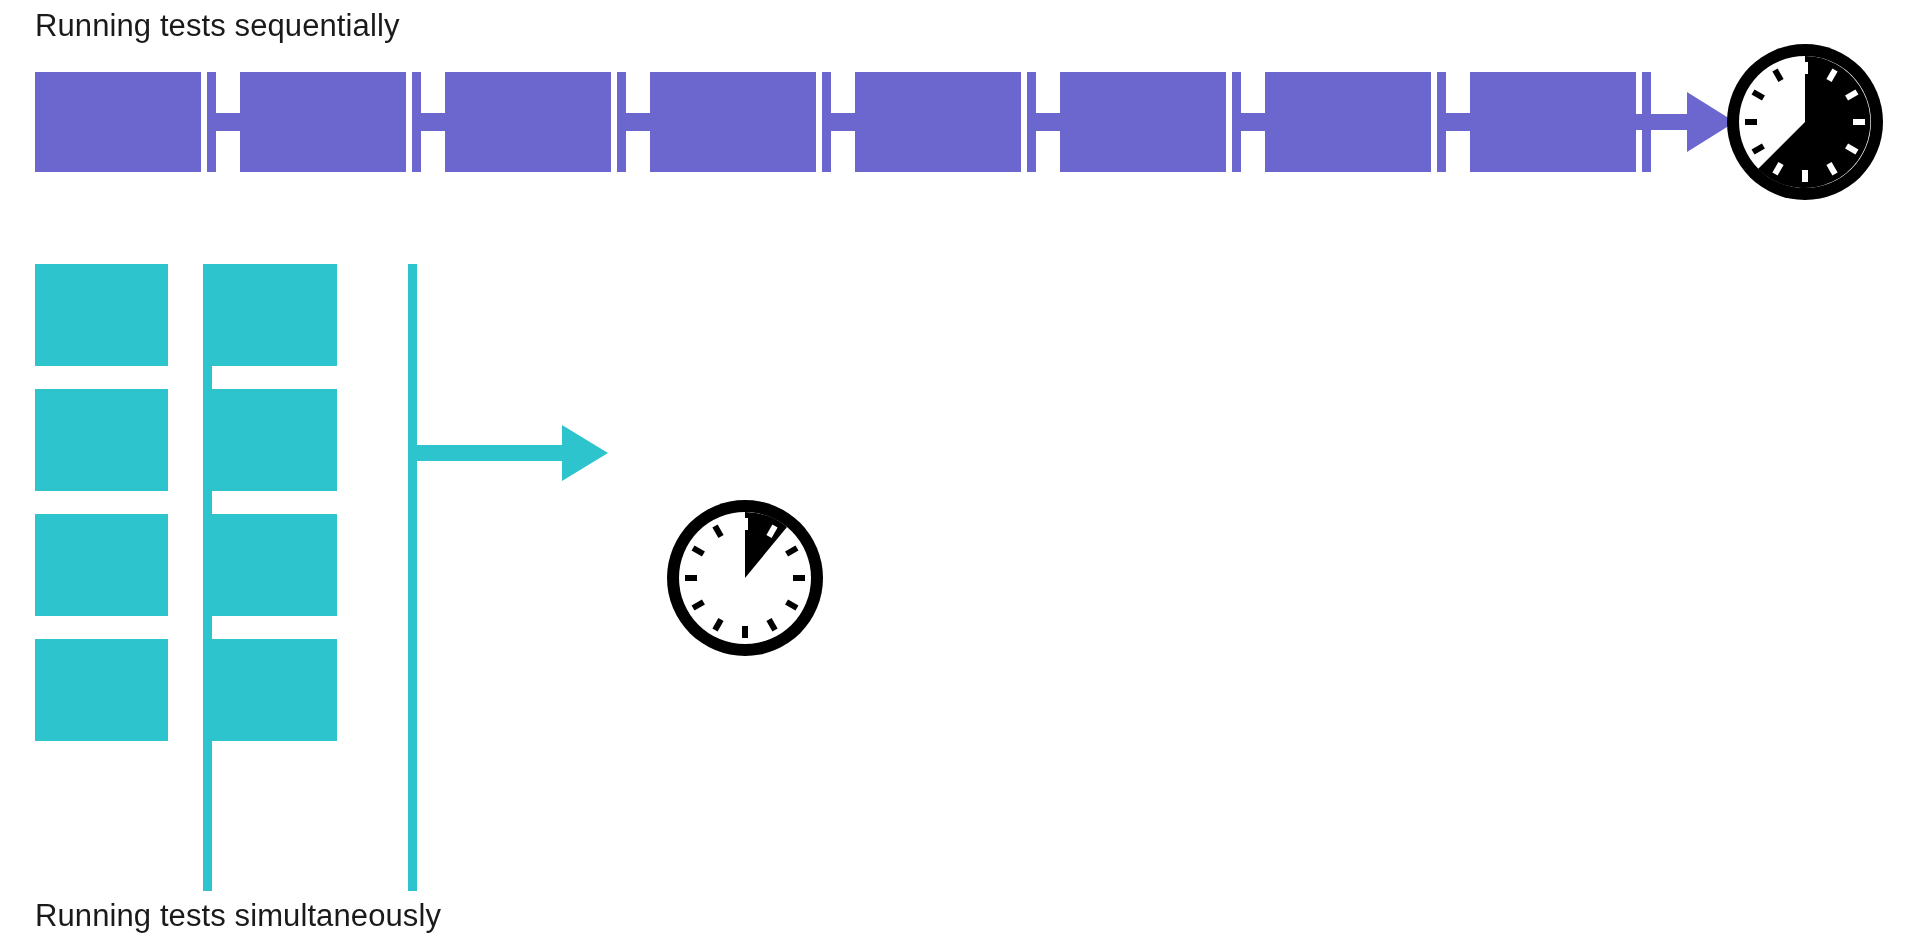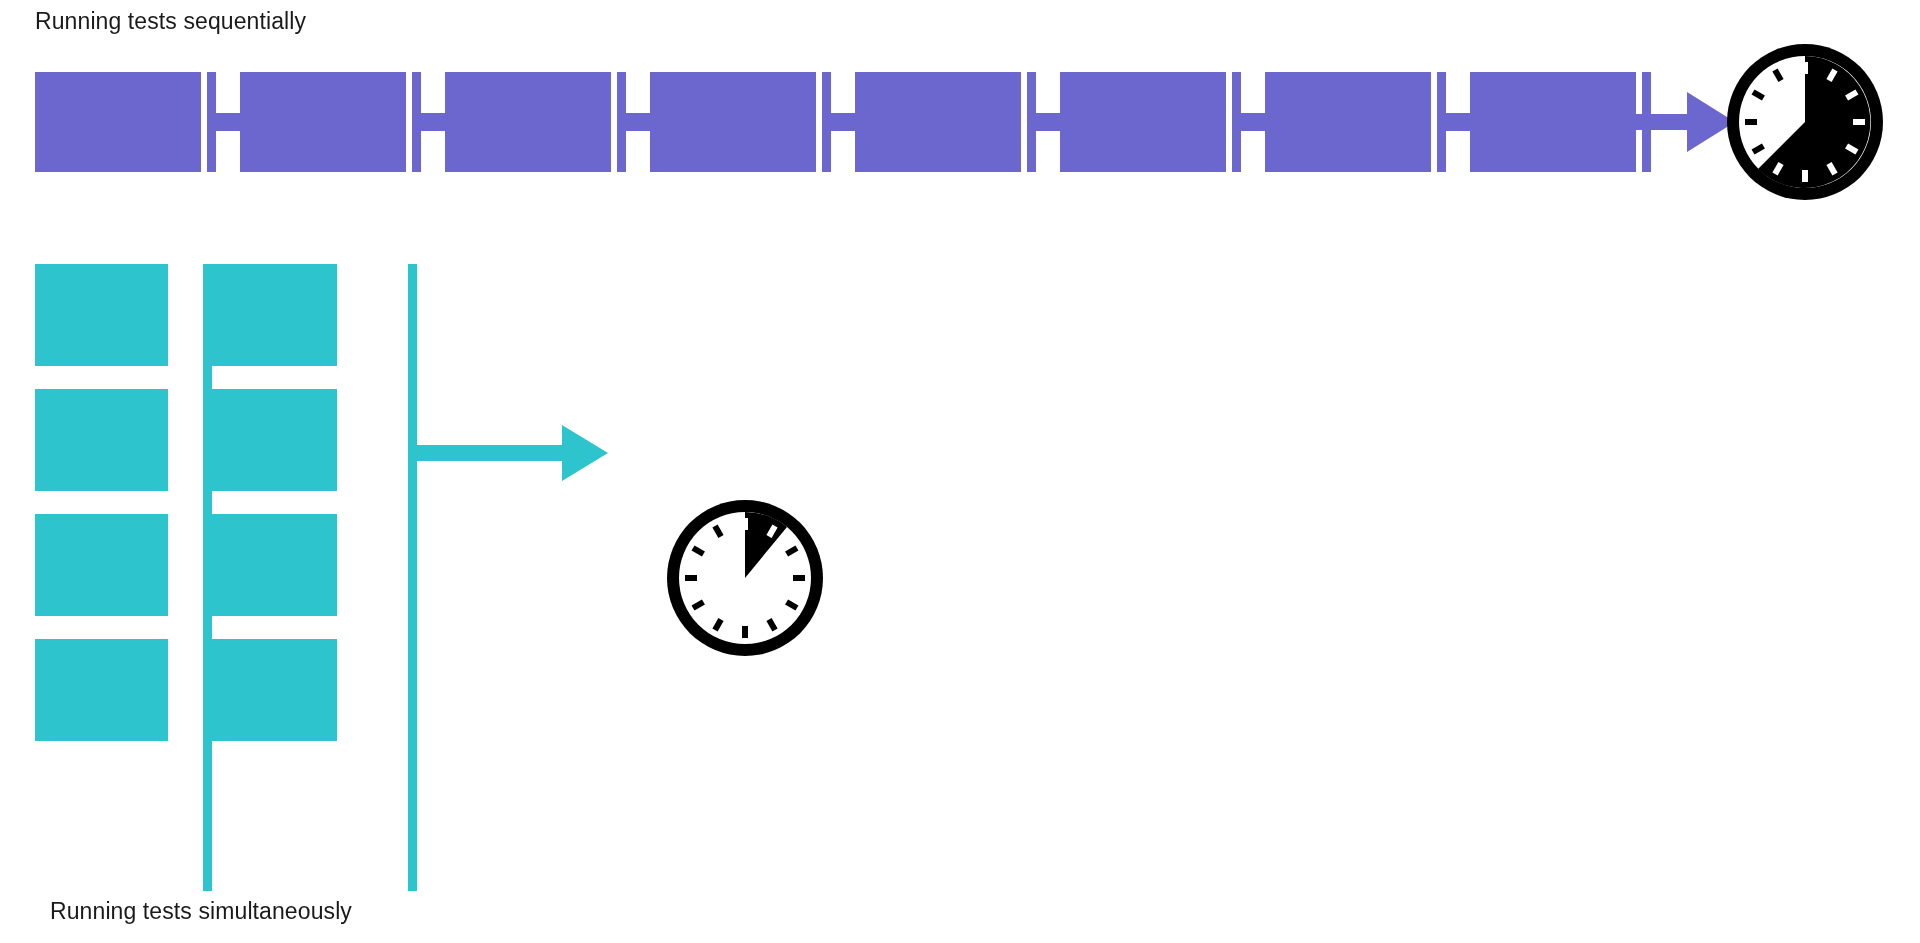--- a/index.html
+++ b/index.html
@@ -17,28 +17,28 @@
     width: 1920px;
     height: 943px;
     background: #ffffff;
     overflow: hidden;
   }
 
   
   .caption {
     position: absolute;
     font-family: "Liberation Sans", sans-serif;
-    font-size: 23px;
+    font-size: 31px;
     font-weight: 400;
     color: #1a1a1a;
     letter-spacing: 0.1px;
     white-space: nowrap;
   }
   #caption-top   { left: 35px; top: 8px; }
-  #caption-bottom{ left: 35px; top: 898px; margin-left: 15px; }
+  #caption-bottom{ left: 35px; top: 898px; }
 
   
   .block {
     position: absolute;
   }
   .sep-bar {
     position: absolute;
   }
   .connector {
     position: absolute;

